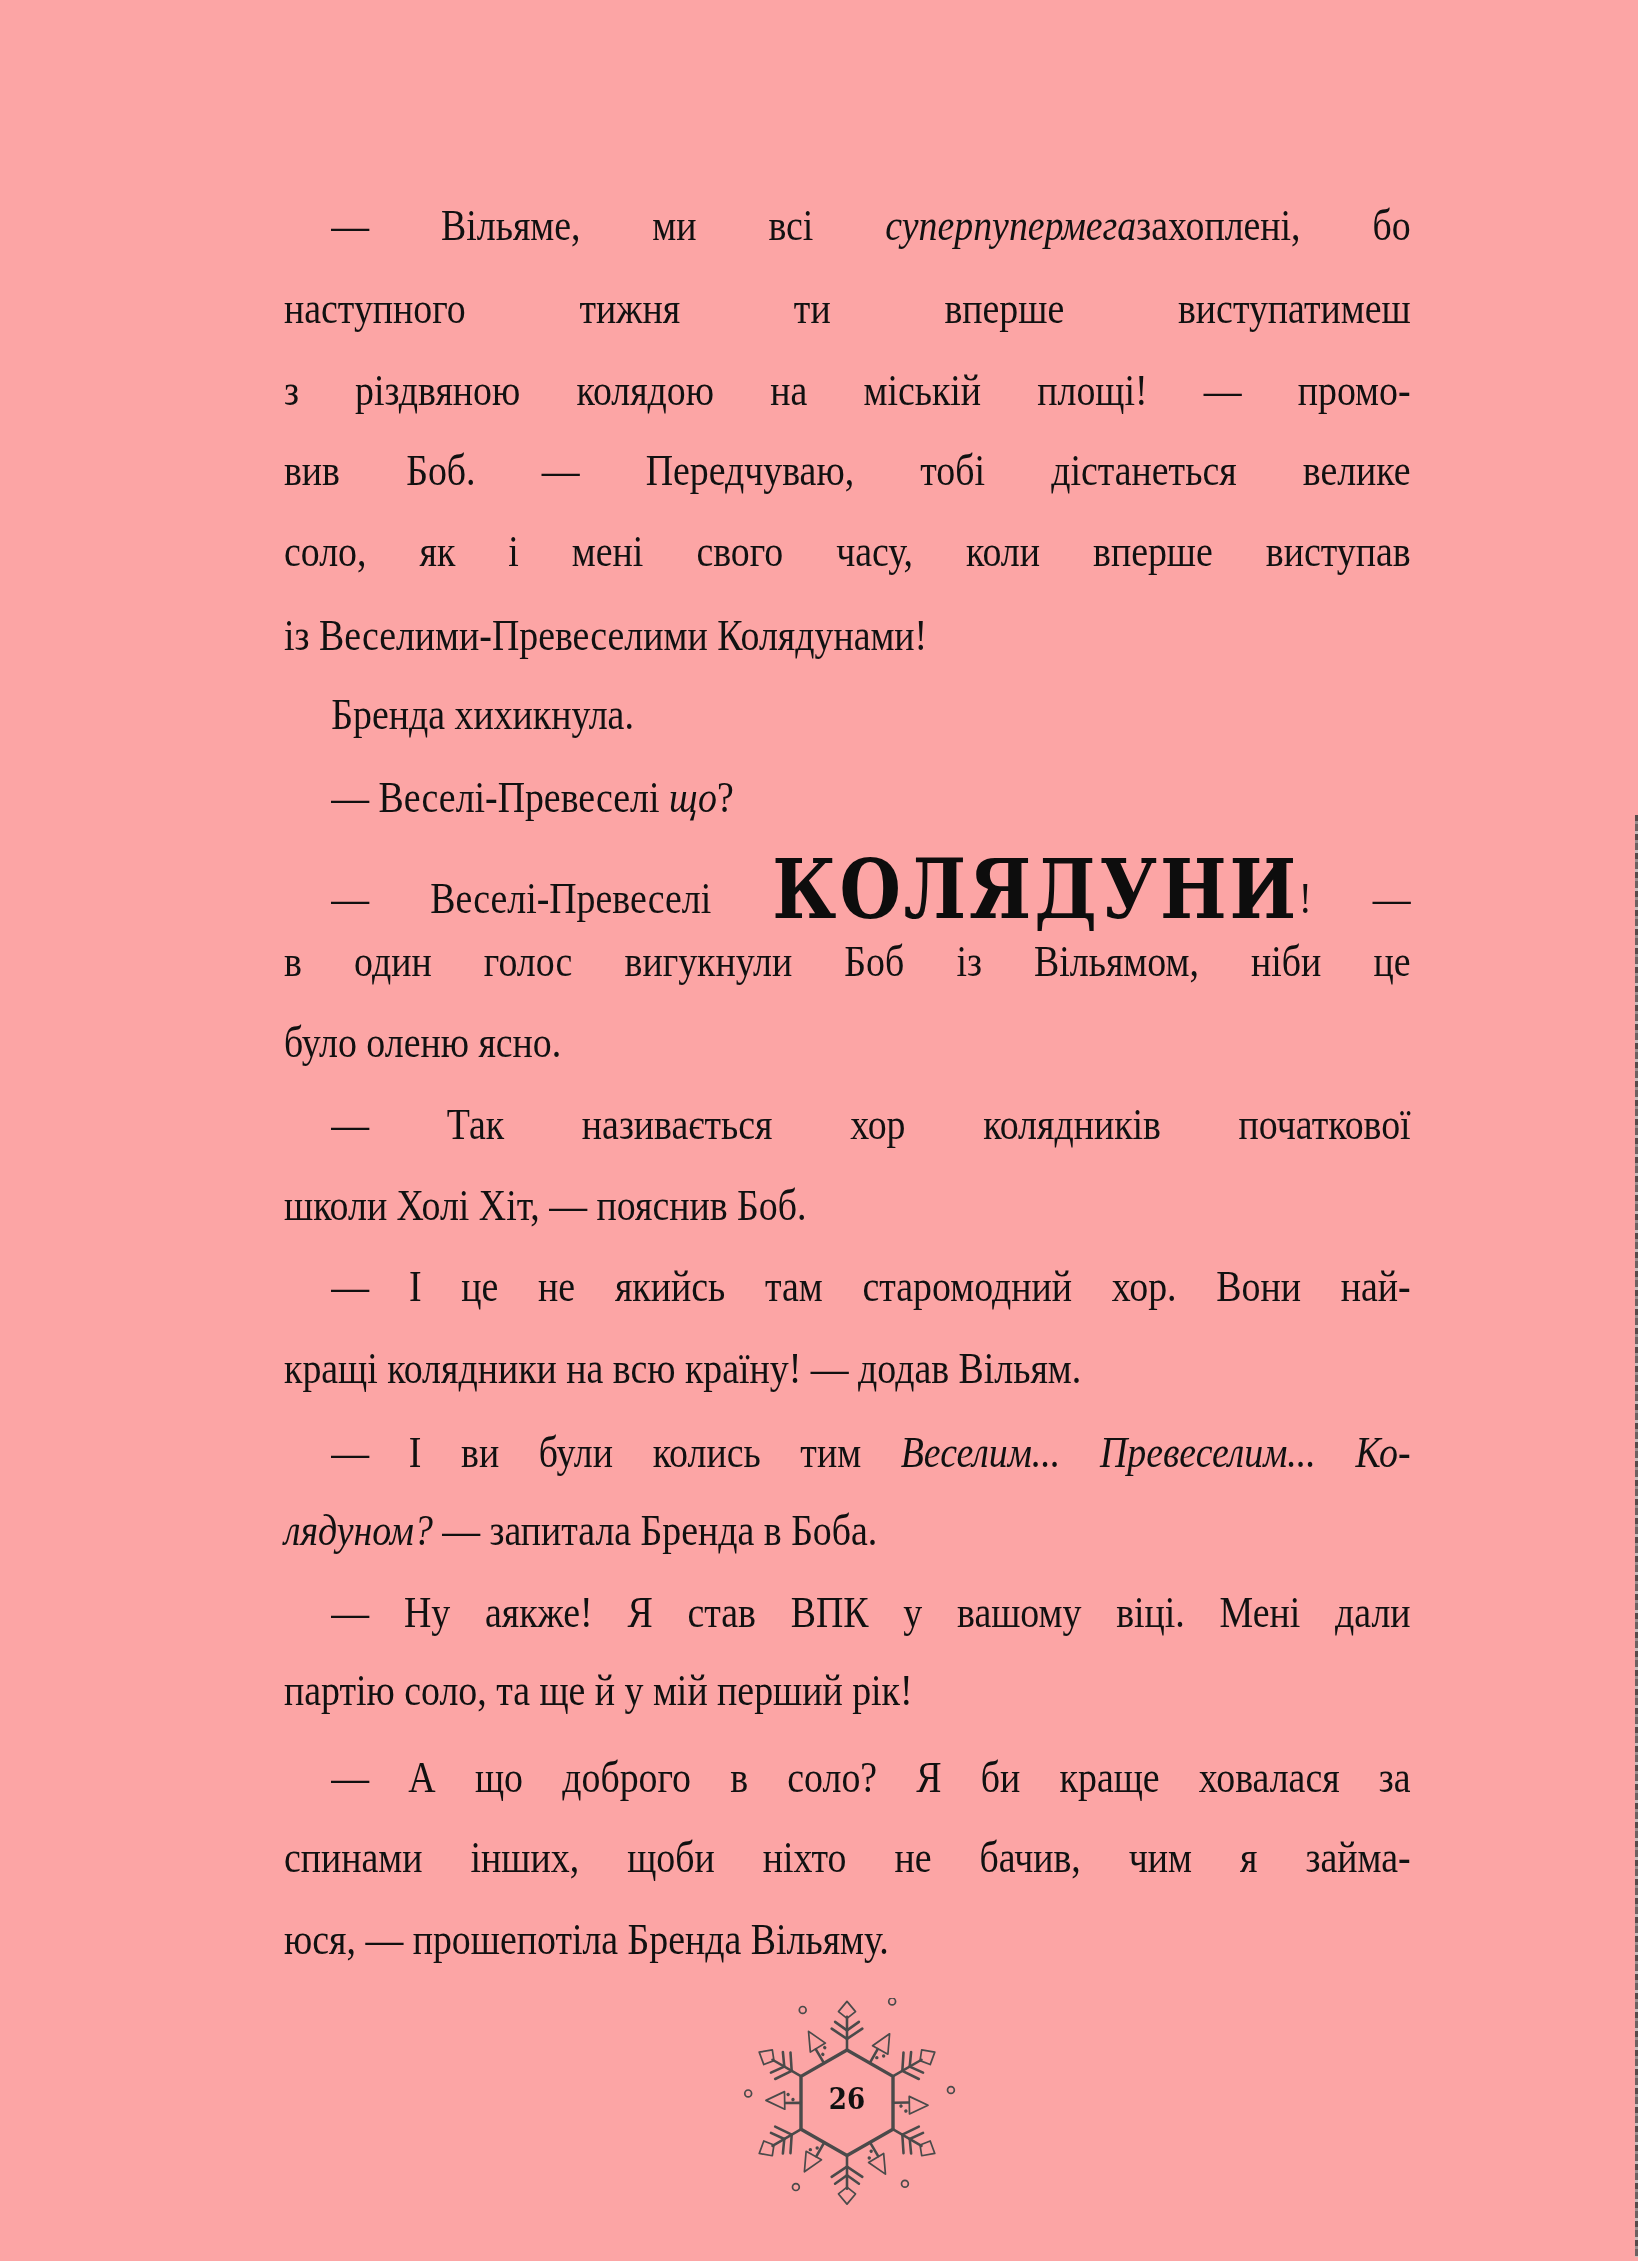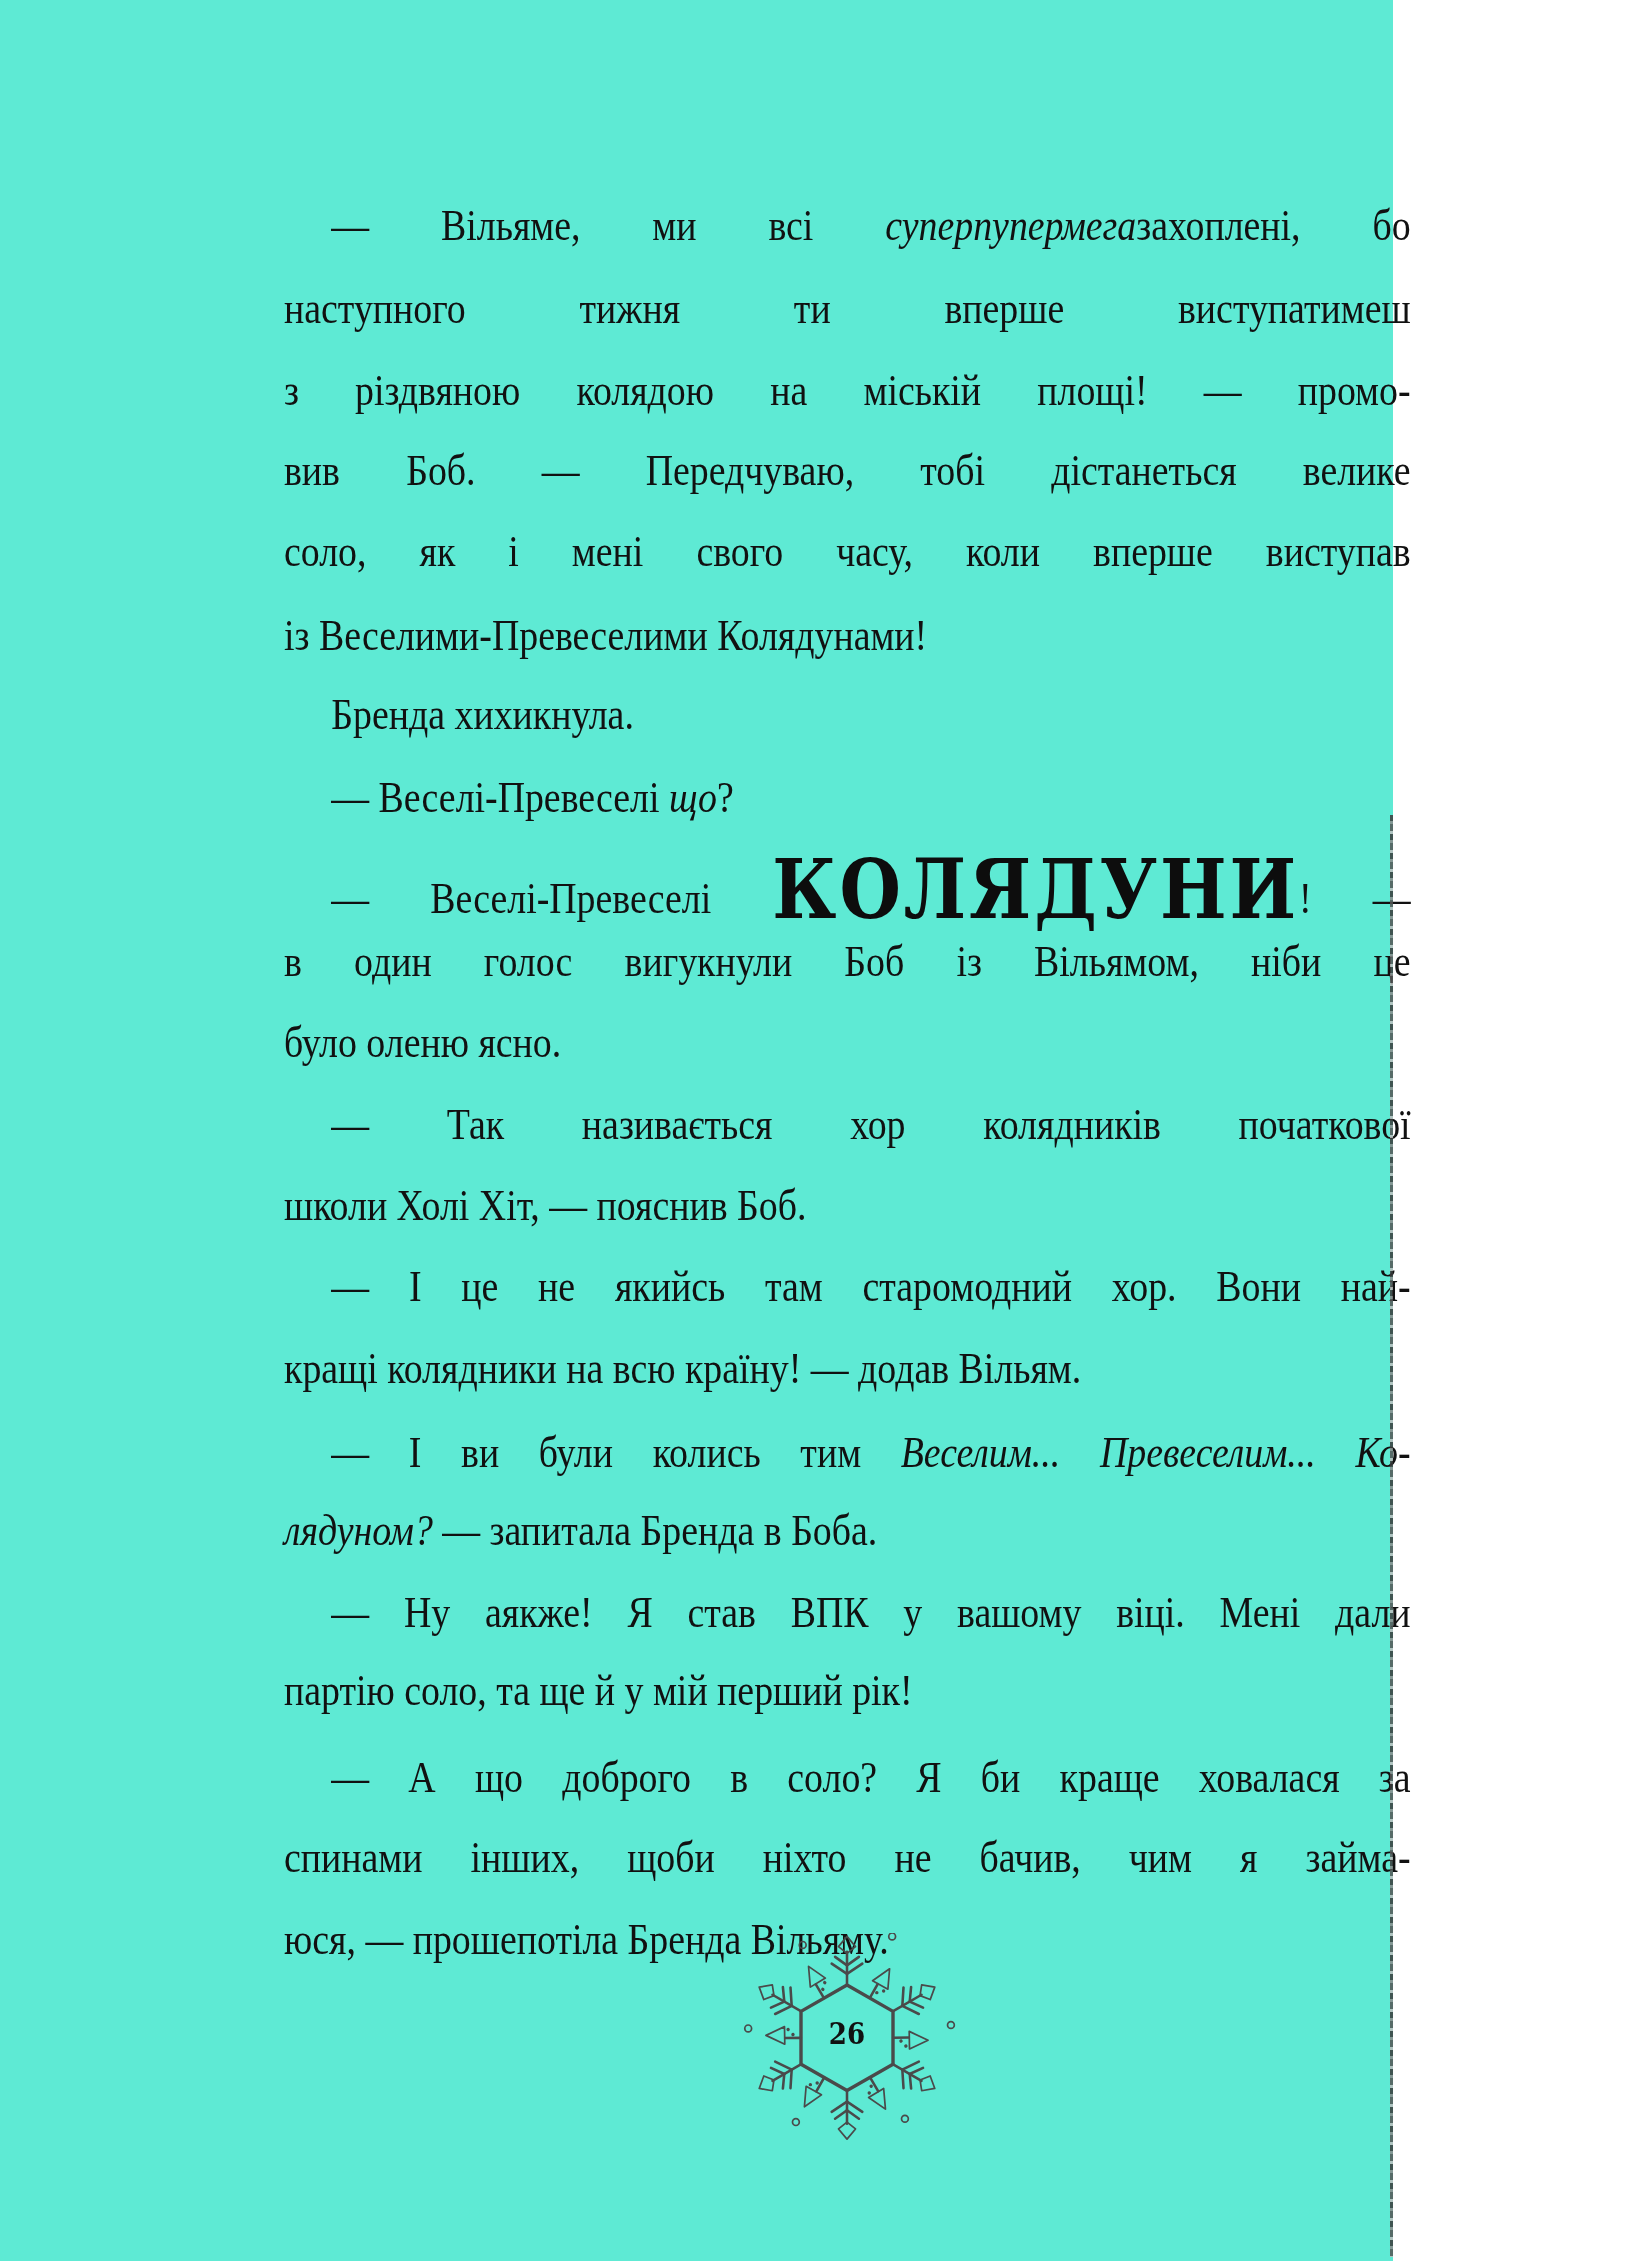--- a/index.html
+++ b/index.html
@@ -11,23 +11,23 @@
     width: 1638px;
     height: 2261px;
     position: relative;
     overflow: hidden;
     font-family: "Liberation Serif", "DejaVu Serif", serif;
     color: #111111;
   }
   .page {
     position: absolute;
     left: 0; top: 0;
-    width: 1393px;
+    width: 1638px;
     height: 2261px;
-    background: #5eead4;
+    background: #fca5a5;
   }
   .text-block {
     position: absolute;
     left: 284px;
     top: 0;
     width: 1126px;
     height: 2048px;
   }
   .line {
     position: absolute;
@@ -64,21 +64,21 @@
     top: 815px;
     width: 2.6px;
     height: 1442px;
     background: repeating-linear-gradient(180deg, #3a3a3a 0 6px, #8a8a8a 6px 9.4px, #555 9.4px 16px, #bdbdbd 16px 19px);
     opacity: 0.85;
   }
 
   .folio {
     position: absolute;
     left: 736px;
-    top: 1933px;
+    top: 1998px;
     width: 222px;
     height: 230px;
   }
   .folio svg { position: absolute; left: 0; top: 0; }
   .folio-number {
     position: absolute;
     left: 0;
     top: 84px;
     width: 222px;
     text-align: center;

